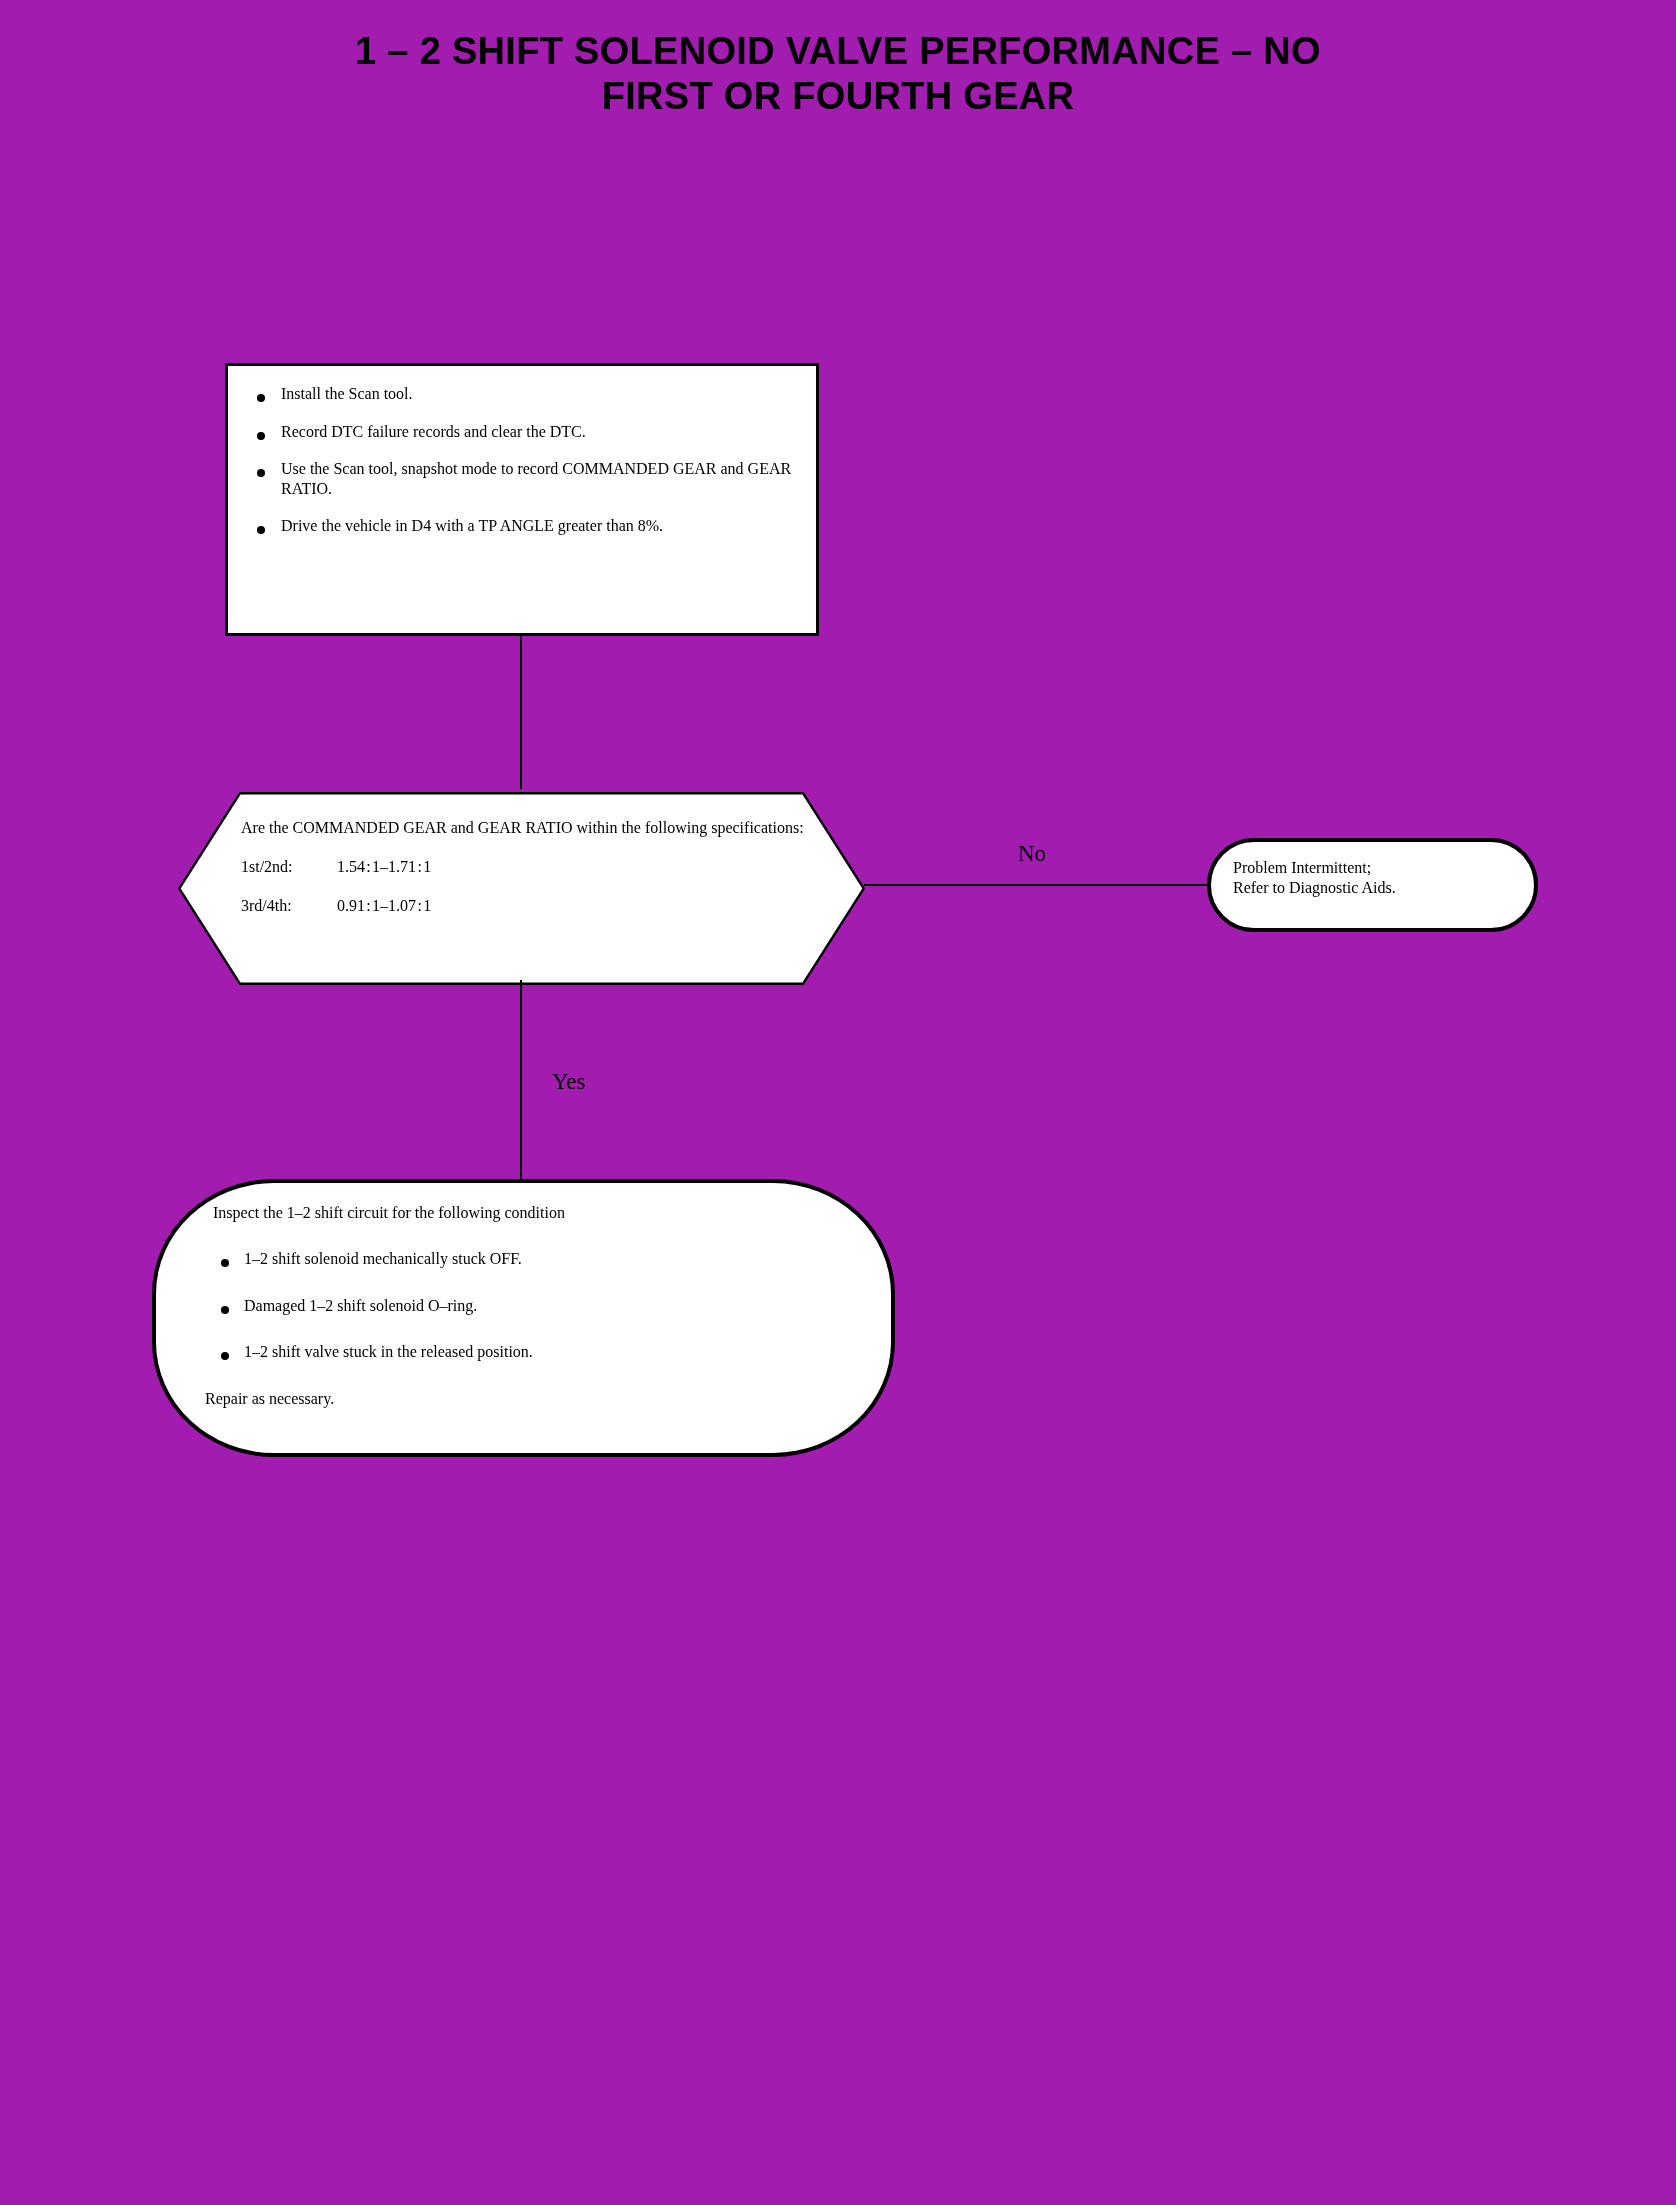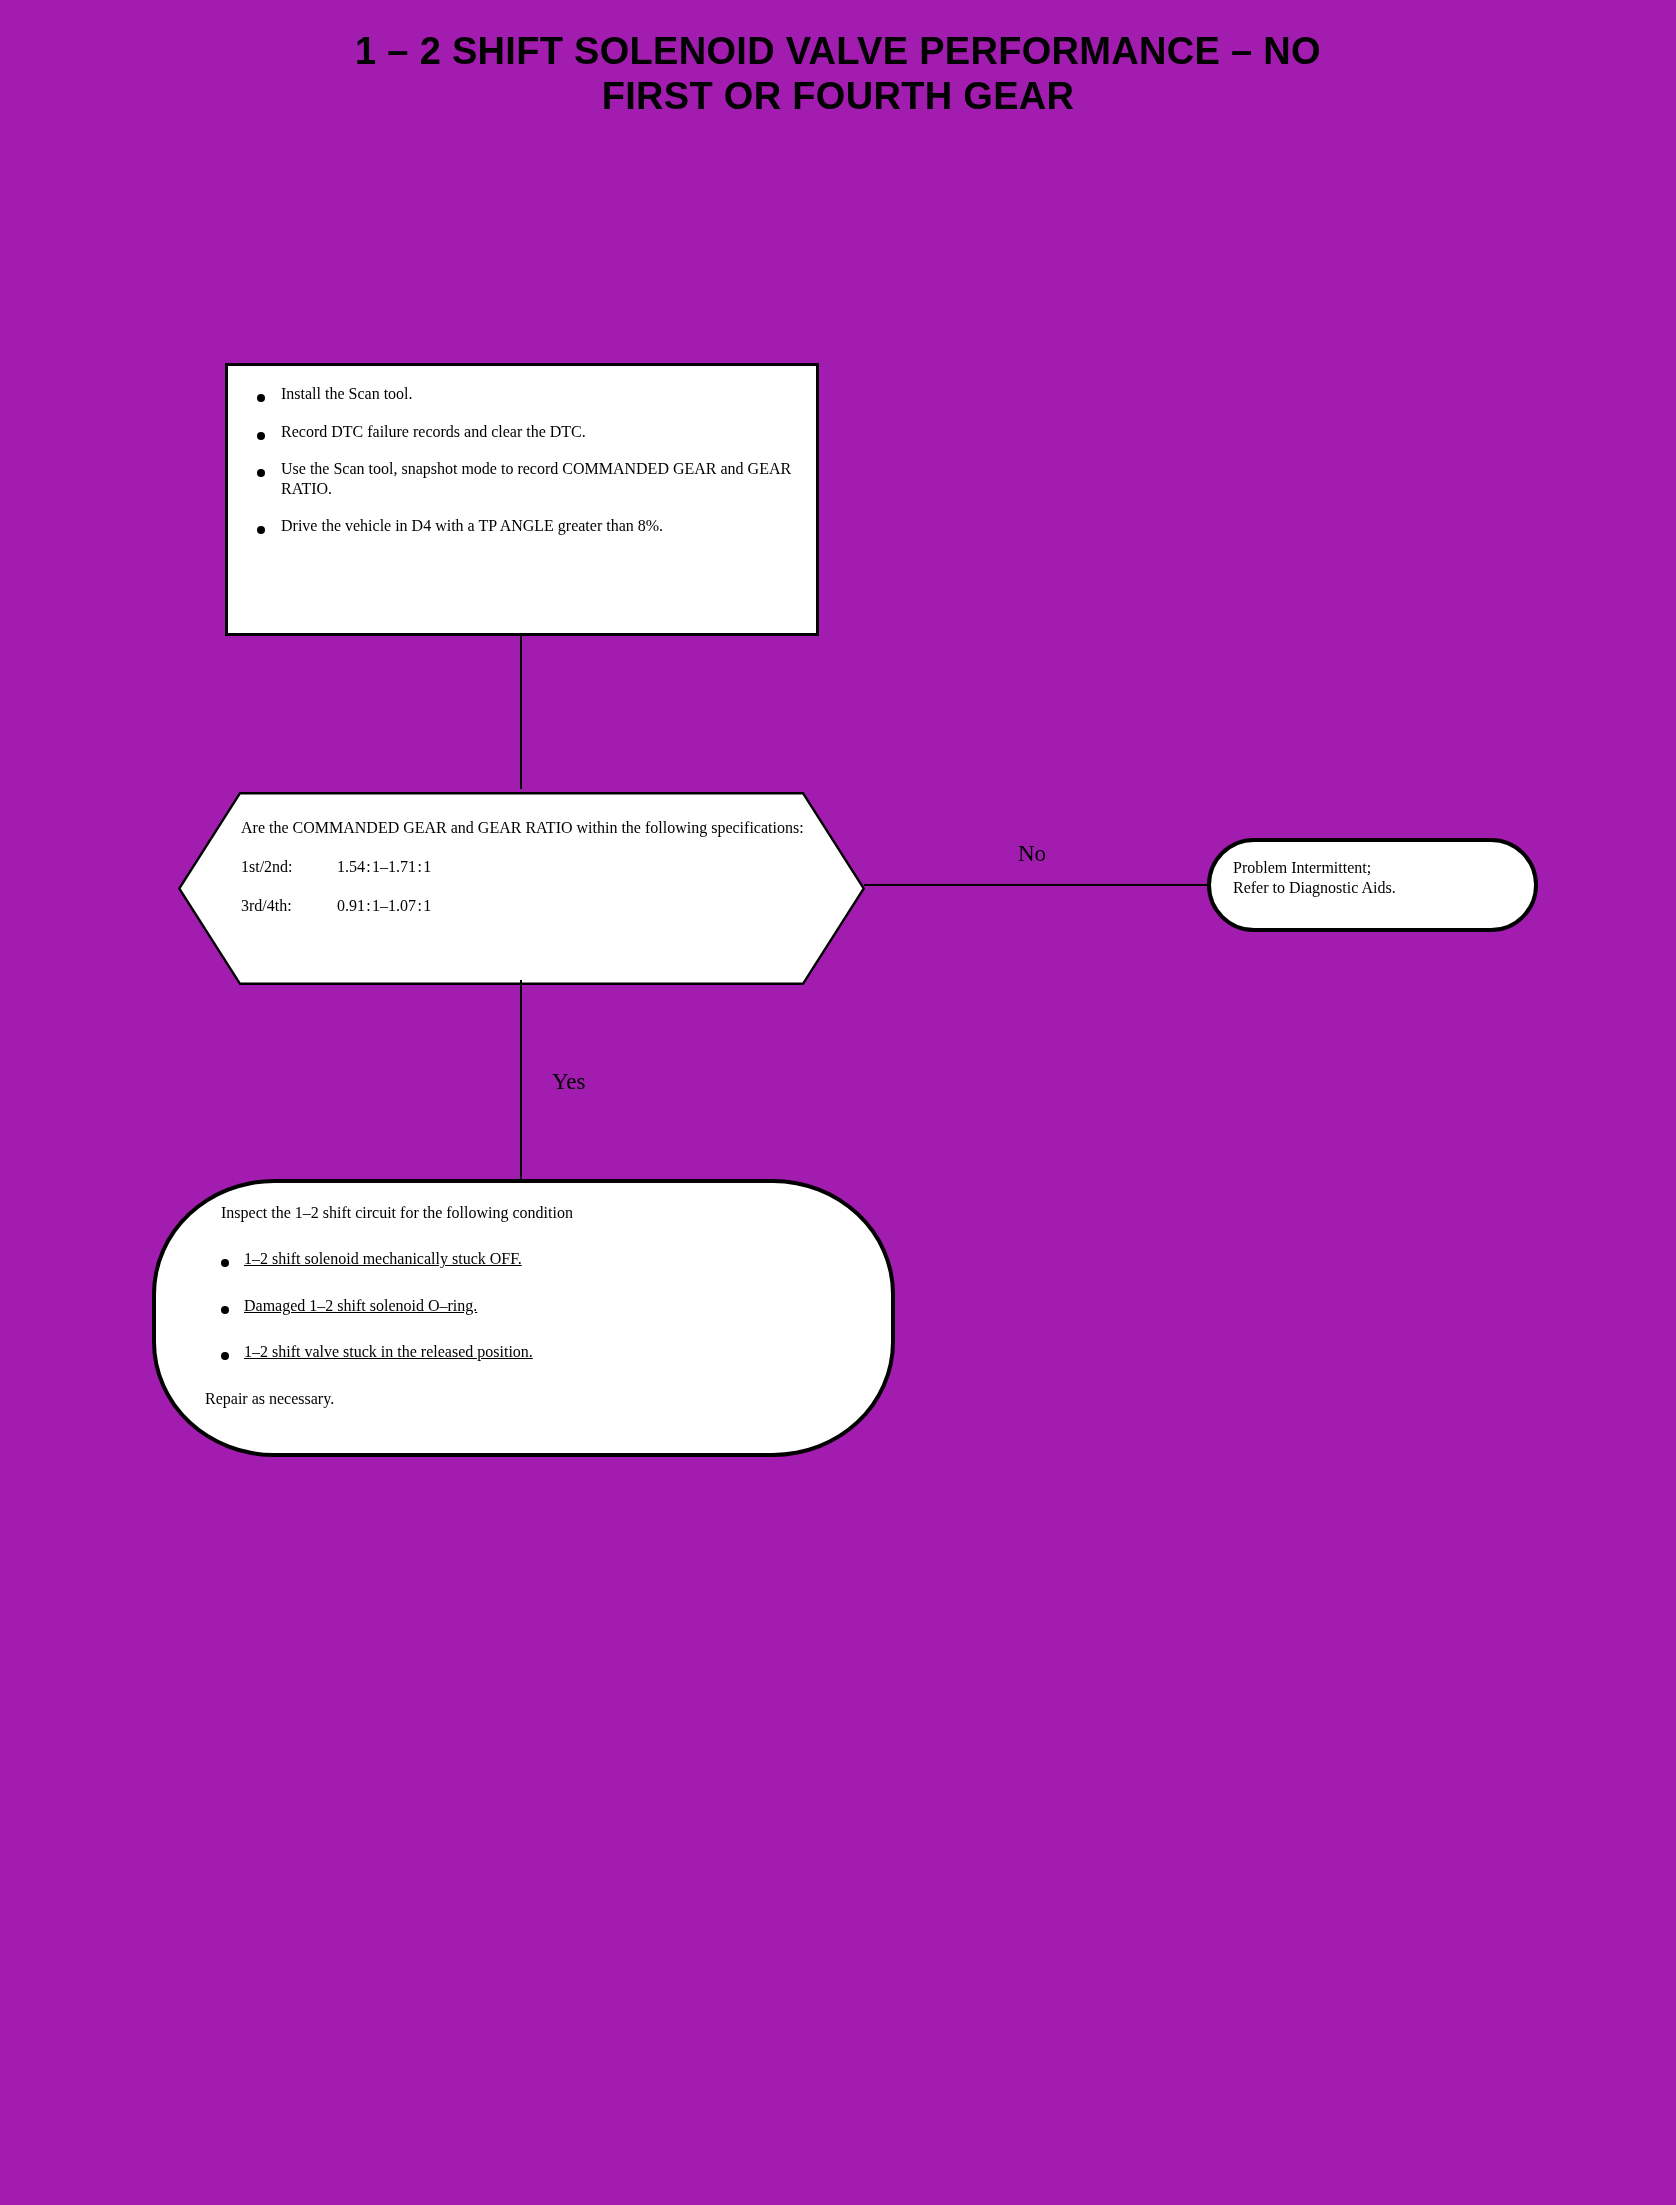--- a/index.html
+++ b/index.html
@@ -158,22 +158,22 @@
     border-radius: 122px / 115px;
     box-sizing: border-box;
     background: #fff;
   }
   #action-box .inner {
     position: absolute;
     left: 49px;
     top: 19.5px;
     right: 24px;
   }
-  #action-box .lead { margin: 0 0 0 16px; }
-  #action-box ul.bullets { margin-top: 27px; text-decoration: underline; }
+  #action-box .lead { margin: 0 0 0 8px; }
+  #action-box ul.bullets { margin-top: 27px; }
   #action-box ul.bullets > li { margin-bottom: 27px; padding-left: 39px; }
   #action-box ul.bullets > li::before { left: 16px; }
   #action-box .closing { margin-top: 16px; }
 </style>
 </head>
 <body>
 
 <div id="page">
 
   <div id="title">

